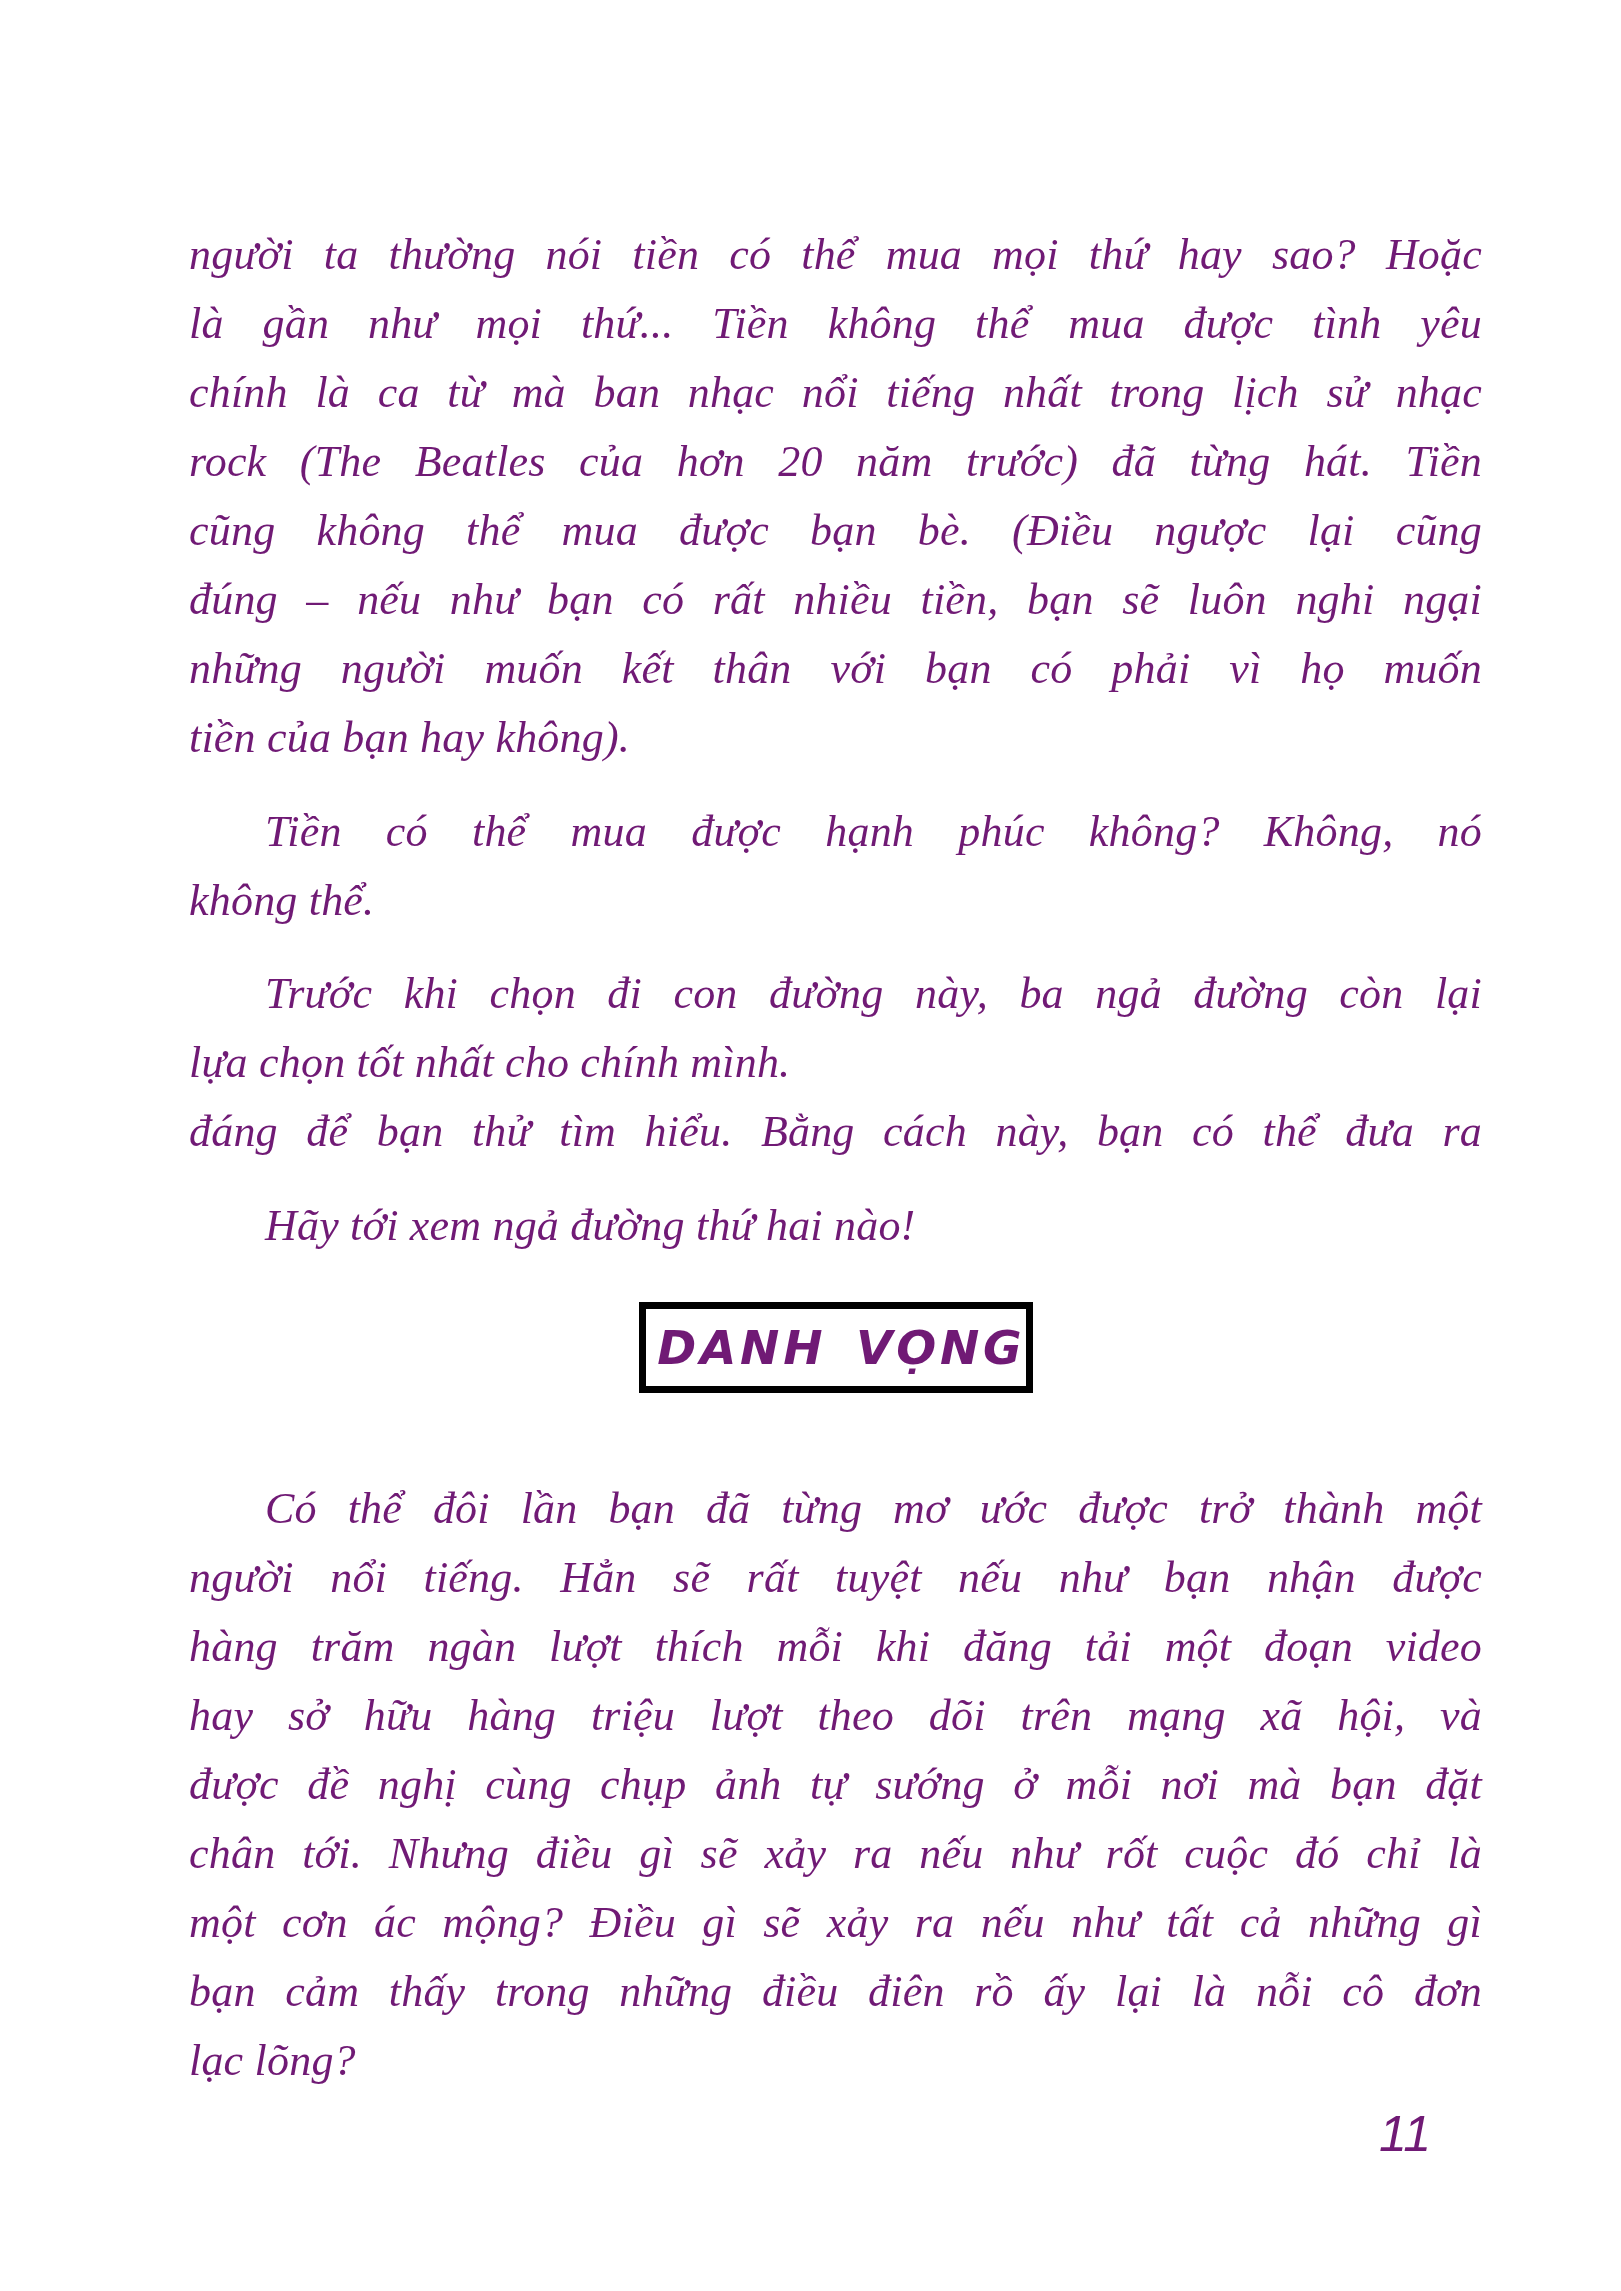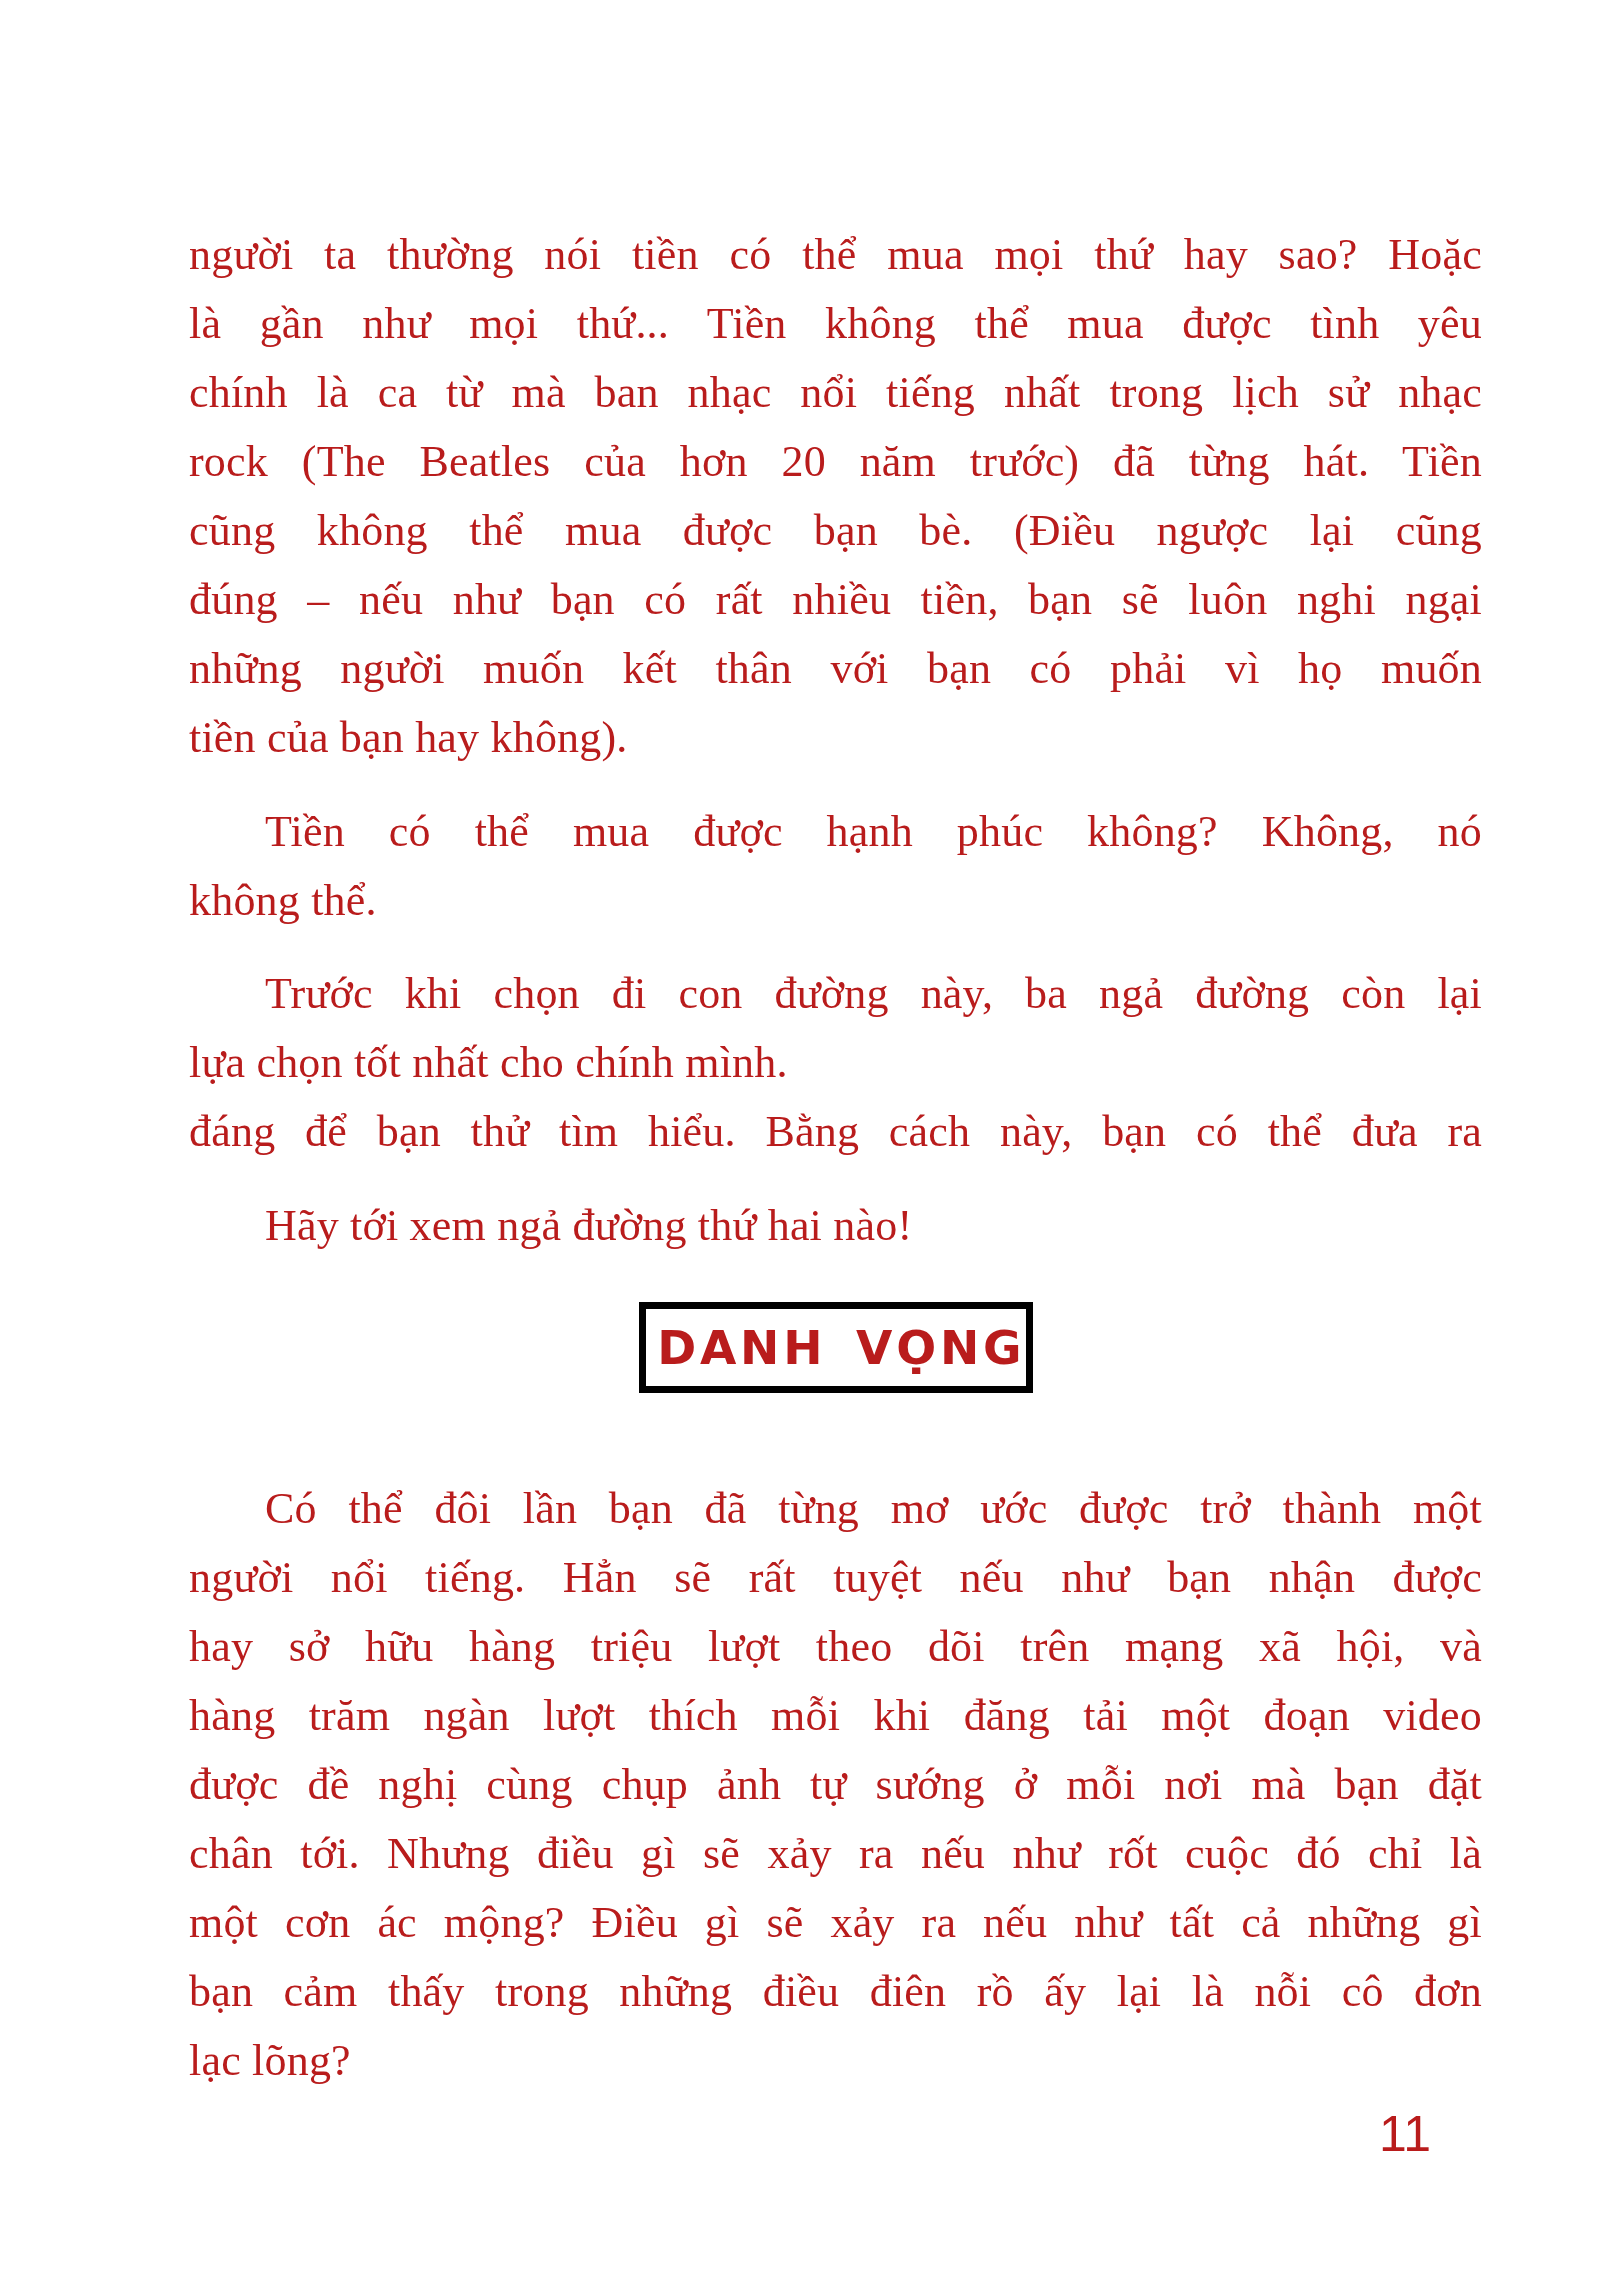--- a/index.html
+++ b/index.html
@@ -55,21 +55,21 @@
     width: 57px;
     font-family: "Liberation Sans", sans-serif;
     font-size: 50px;
     line-height: 49px;
     text-align: right;
   }
 </style>
 </head>
 <body>
 
-<div class="page" style="background: rgb(255, 255, 255); color: #b91c1c;">
+<div class="page" style="background: rgb(255, 255, 255); color: #701a75; font-style: italic;">
   <div class="text-flow">
     <div>
         <div class="paragraph">
           <div class="line">người ta thường nói tiền có thể mua mọi thứ hay sao? Hoặc</div>
           <div class="line">là gần như mọi thứ... Tiền không thể mua được tình yêu</div>
           <div class="line">chính là ca từ mà ban nhạc nổi tiếng nhất trong lịch sử nhạc</div>
           <div class="line">rock (The Beatles của hơn 20 năm trước) đã từng hát. Tiền</div>
           <div class="line">cũng không thể mua được bạn bè. (Điều ngược lại cũng</div>
           <div class="line">đúng – nếu như bạn có rất nhiều tiền, bạn sẽ luôn nghi ngại</div>
           <div class="line">những người muốn kết thân với bạn có phải vì họ muốn</div>
@@ -88,22 +88,22 @@
           <div class="line indent last">Hãy tới xem ngả đường thứ hai nào!</div>
         </div>
       </div>
     <div class="heading-box" style="border-color: rgb(0, 0, 0);">
       <span class="heading-text">DANH VỌNG</span>
     </div>
     <div>
         <div class="paragraph">
           <div class="line indent">Có thể đôi lần bạn đã từng mơ ước được trở thành một</div>
           <div class="line">người nổi tiếng. Hẳn sẽ rất tuyệt nếu như bạn nhận được</div>
+          <div class="line">hàng trăm ngàn lượt thích mỗi khi đăng tải một đoạn video</div>
           <div class="line">hay sở hữu hàng triệu lượt theo dõi trên mạng xã hội, và</div>
-          <div class="line">hàng trăm ngàn lượt thích mỗi khi đăng tải một đoạn video</div>
           <div class="line">được đề nghị cùng chụp ảnh tự sướng ở mỗi nơi mà bạn đặt</div>
           <div class="line">chân tới. Nhưng điều gì sẽ xảy ra nếu như rốt cuộc đó chỉ là</div>
           <div class="line">một cơn ác mộng? Điều gì sẽ xảy ra nếu như tất cả những gì</div>
           <div class="line">bạn cảm thấy trong những điều điên rồ ấy lại là nỗi cô đơn</div>
           <div class="line last">lạc lõng?</div>
         </div>
       </div>
   </div>
   <div class="page-number">11</div>
 </div>

